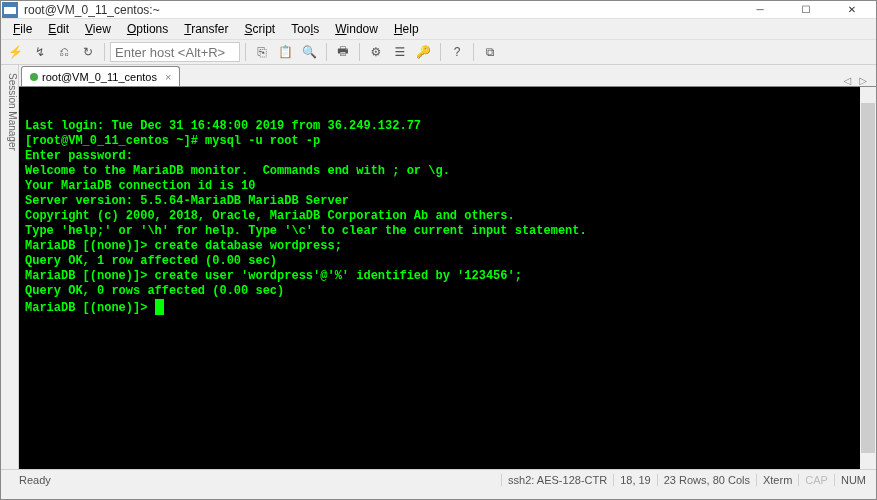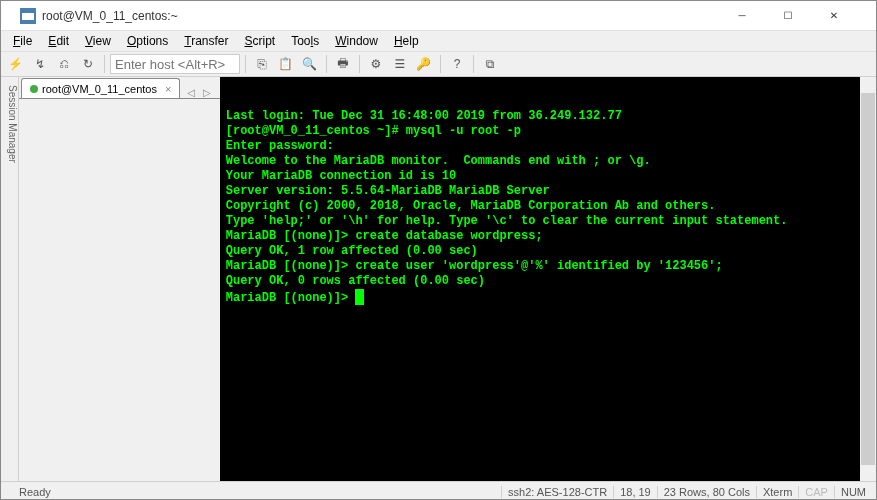--- a/index.html
+++ b/index.html
@@ -1,36 +1,36 @@
 <!DOCTYPE html>
 <html><head>
   <meta charset="utf-8">
   <style>
     * { margin: 0; padding: 0; box-sizing: border-box; }
     body { font-family: "Segoe UI", Tahoma, sans-serif; font-size: 12px; background: #f0f0f0; width: 877px; height: 500px; overflow: hidden; border: 1px solid #888; }
     
-    .titlebar { height: 30px; background: #fff; display: flex; align-items: center; padding: 0 19px; border-bottom: 1px solid #e0e0e0; }
+    .titlebar { height: 18px; background: #fff; display: flex; align-items: center; padding: 0 1px; border-bottom: 1px solid #e0e0e0; }
     .titlebar-icon { width: 16px; height: 16px; margin-right: 6px; }
     .titlebar-text { flex: 1; font-size: 12px; color: #333; }
     .win-controls { display: flex; }
     .win-btn { width: 46px; height: 30px; display: flex; align-items: center; justify-content: center; font-size: 10px; color: #333; cursor: default; }
     
     .menubar { height: 20px; background: #f0f0f0; display: flex; align-items: center; padding: 0 4px; font-size: 12px; }
     .menu-item { padding: 2px 8px; cursor: default; }
     .menu-item u { text-decoration: underline; }
     
     .toolbar { height: 26px; background: #f0f0f0; border-top: 1px solid #e0e0e0; border-bottom: 1px solid #d0d0d0; display: flex; align-items: center; padding: 0 4px; gap: 2px; }
     .tool-btn { width: 22px; height: 22px; display: flex; align-items: center; justify-content: center; font-size: 12px; color: #555; cursor: default; }
     .tool-sep { width: 1px; height: 18px; background: #ccc; margin: 0 3px; }
     .host-input { width: 130px; height: 20px; border: 1px solid #ccc; padding: 0 4px; font-size: 13px; color: #999; background: #fff; }
     
     .main-area { display: flex; height: 404px; }
     .side-panel { width: 18px; background: #f0f0f0; border-right: 1px solid #d0d0d0; writing-mode: vertical-rl; text-orientation: mixed; font-size: 10px; color: #666; padding-top: 8px; text-align: left; }
     
-    .content { flex: 1; display: flex; }
+    .content { flex: 1; display: flex; flex-direction: column; }
     .tabbar { height: 22px; background: #f0f0f0; display: flex; align-items: flex-end; padding: 0 2px; border-bottom: 1px solid #888; }
     .tab { height: 20px; background: #fff; border: 1px solid #888; border-bottom: none; padding: 0 8px; display: flex; align-items: center; gap: 4px; font-size: 11px; border-radius: 3px 3px 0 0; }
     .tab-dot { width: 8px; height: 8px; background: #4a4; border-radius: 50%; display: inline-block; }
     .tab-close { color: #888; font-size: 11px; margin-left: 4px; cursor: default; }
     .tab-controls { margin-left: auto; display: flex; gap: 2px; font-size: 10px; color: #888; padding: 0 4px; }
     .tab-ctrl { padding: 0 3px; cursor: default; }
     
     .terminal { flex: 1; background: #000; color: #0f0; font-family: "Consolas", "Courier New", monospace; font-size: 12px; font-weight: bold; padding: 2px 6px; overflow: hidden; line-height: 1.25; white-space: pre-wrap; position: relative; }
     .terminal .line { display: block; }
     .cursor { display: inline-block; width: 9px; height: 16px; background: #0f0; vertical-align: text-bottom; }

